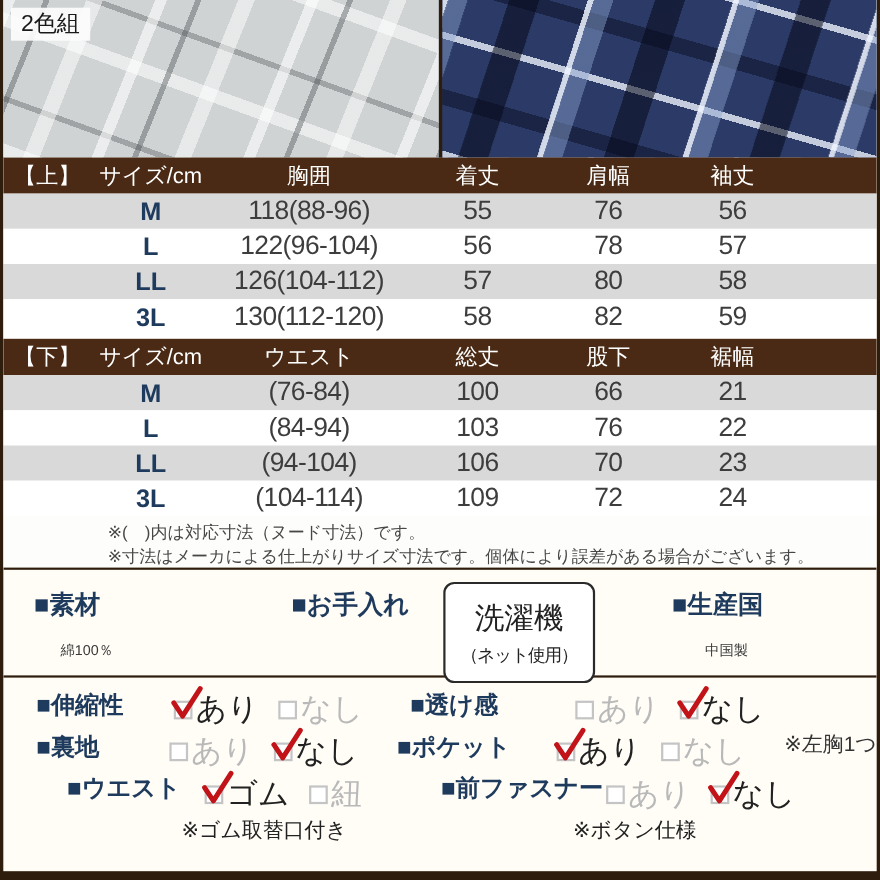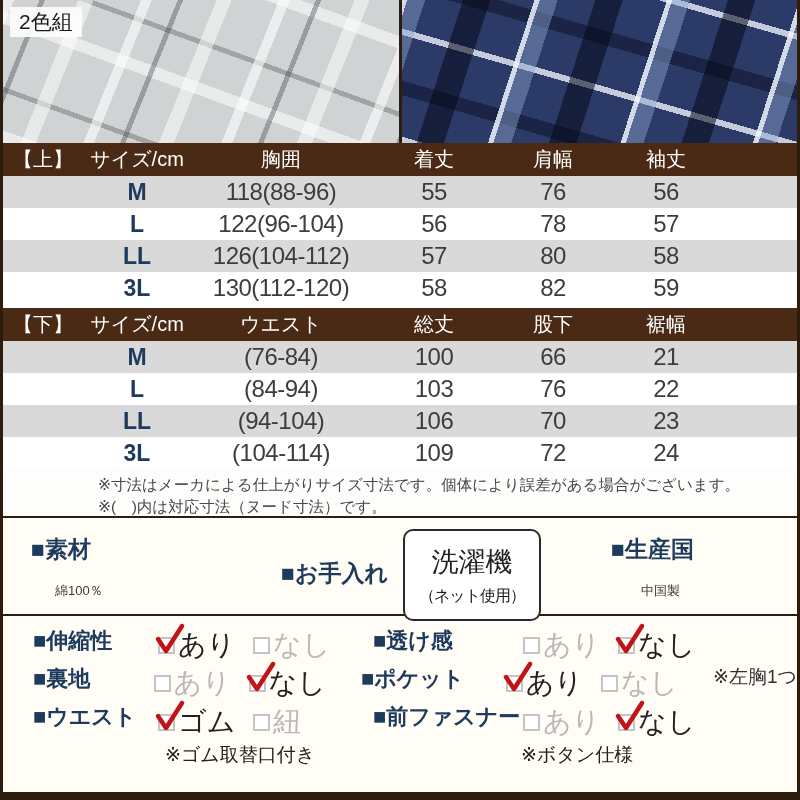--- a/index.html
+++ b/index.html
@@ -39,30 +39,30 @@
   .size-cell{color:#1e3a5c;font-weight:bold;font-size:23px;letter-spacing:0;}
   .table-gap{height:4px;background:#fff;flex:none;}
   
   .notes{height:49px;box-sizing:border-box;background:#fdfdfb;border-bottom:2px solid #2e1c0c;
          padding:5px 10px 0 95px;font-size:15.5px;color:#474747;line-height:1.42;flex:none;}
   
   .info{height:98px;box-sizing:border-box;position:relative;border-bottom:2px solid #2e1c0c;flex:none;}
   .info-label{position:absolute;top:16px;font-size:23px;font-weight:bold;color:#1e3a5c;white-space:nowrap;}
   .info-value{position:absolute;top:64px;font-size:13px;color:#3a3a3a;white-space:nowrap;}
   .lbl-material{left:28px;} .val-material{left:52px;}
-  .lbl-care{left:278px;margin-top:24px;}
+  .lbl-care{left:262px;}
   .lbl-origin{left:608px;} .val-origin{left:638px;}
   .wash-box{position:absolute;left:400px;top:11px;width:138px;height:92px;background:#fff;
             border:2px solid #2a2a2a;border-radius:10px;text-align:center;box-sizing:border-box;}
   .wash-main{font-size:27px;color:#222;margin-top:13px;font-family:Liberation Serif, serif;}
   .wash-sub{font-size:16px;color:#222;margin-top:6px;letter-spacing:-1px;}
   
   .features{flex:1;padding-top:10px;}
   .feat-row{display:flex;height:38px;}
-  .feat-row.tall{height:40px;}
+  .feat-row.tall{height:40px;margin-left:28px;}
   .flabel{font-size:22px;font-weight:bold;color:#1e3a5c;white-space:nowrap;}
   .flabel1{width:125px;margin-left:30px;}
   .flabel2{width:150px;}
   .opts{width:215px;display:flex;}
   .option{width:95px;display:flex;align-items:center;position:relative;}
   .cbox{width:13px;height:13px;border:2px solid #c4c4c4;background:#fff;position:relative;flex:none;}
   .opt-text{font-size:28px;margin-left:3px;white-space:nowrap;}
   .option.checked .opt-text{color:#222;}
   .option.unchecked .opt-text{color:#b9b9b9;}
   .check-svg{position:absolute;left:-6px;top:-17px;overflow:visible;}
@@ -175,22 +175,22 @@
       <span class="cell size-cell">3L</span>
       <span class="cell">(104-114)</span>
       <span class="cell">109</span>
       <span class="cell">72</span>
       <span class="cell">24</span>
       <span class="cell"></span>
     </div>
   </div>
 
   <div class="notes">
+    <div>※(　)内は対応寸法（ヌード寸法）です。</div>
     <div>※寸法はメーカによる仕上がりサイズ寸法です。個体により誤差がある場合がございます。</div>
-    <div>※(　)内は対応寸法（ヌード寸法）です。</div>
   </div>
 
   <div class="info">
     <span class="info-label lbl-material">■素材</span>
     <span class="info-value val-material">綿100％</span>
     <span class="info-label lbl-care">■お手入れ</span>
     <div class="wash-box">
       <div class="wash-main">洗濯機</div>
       <div class="wash-sub">（ネット使用）</div>
     </div>

